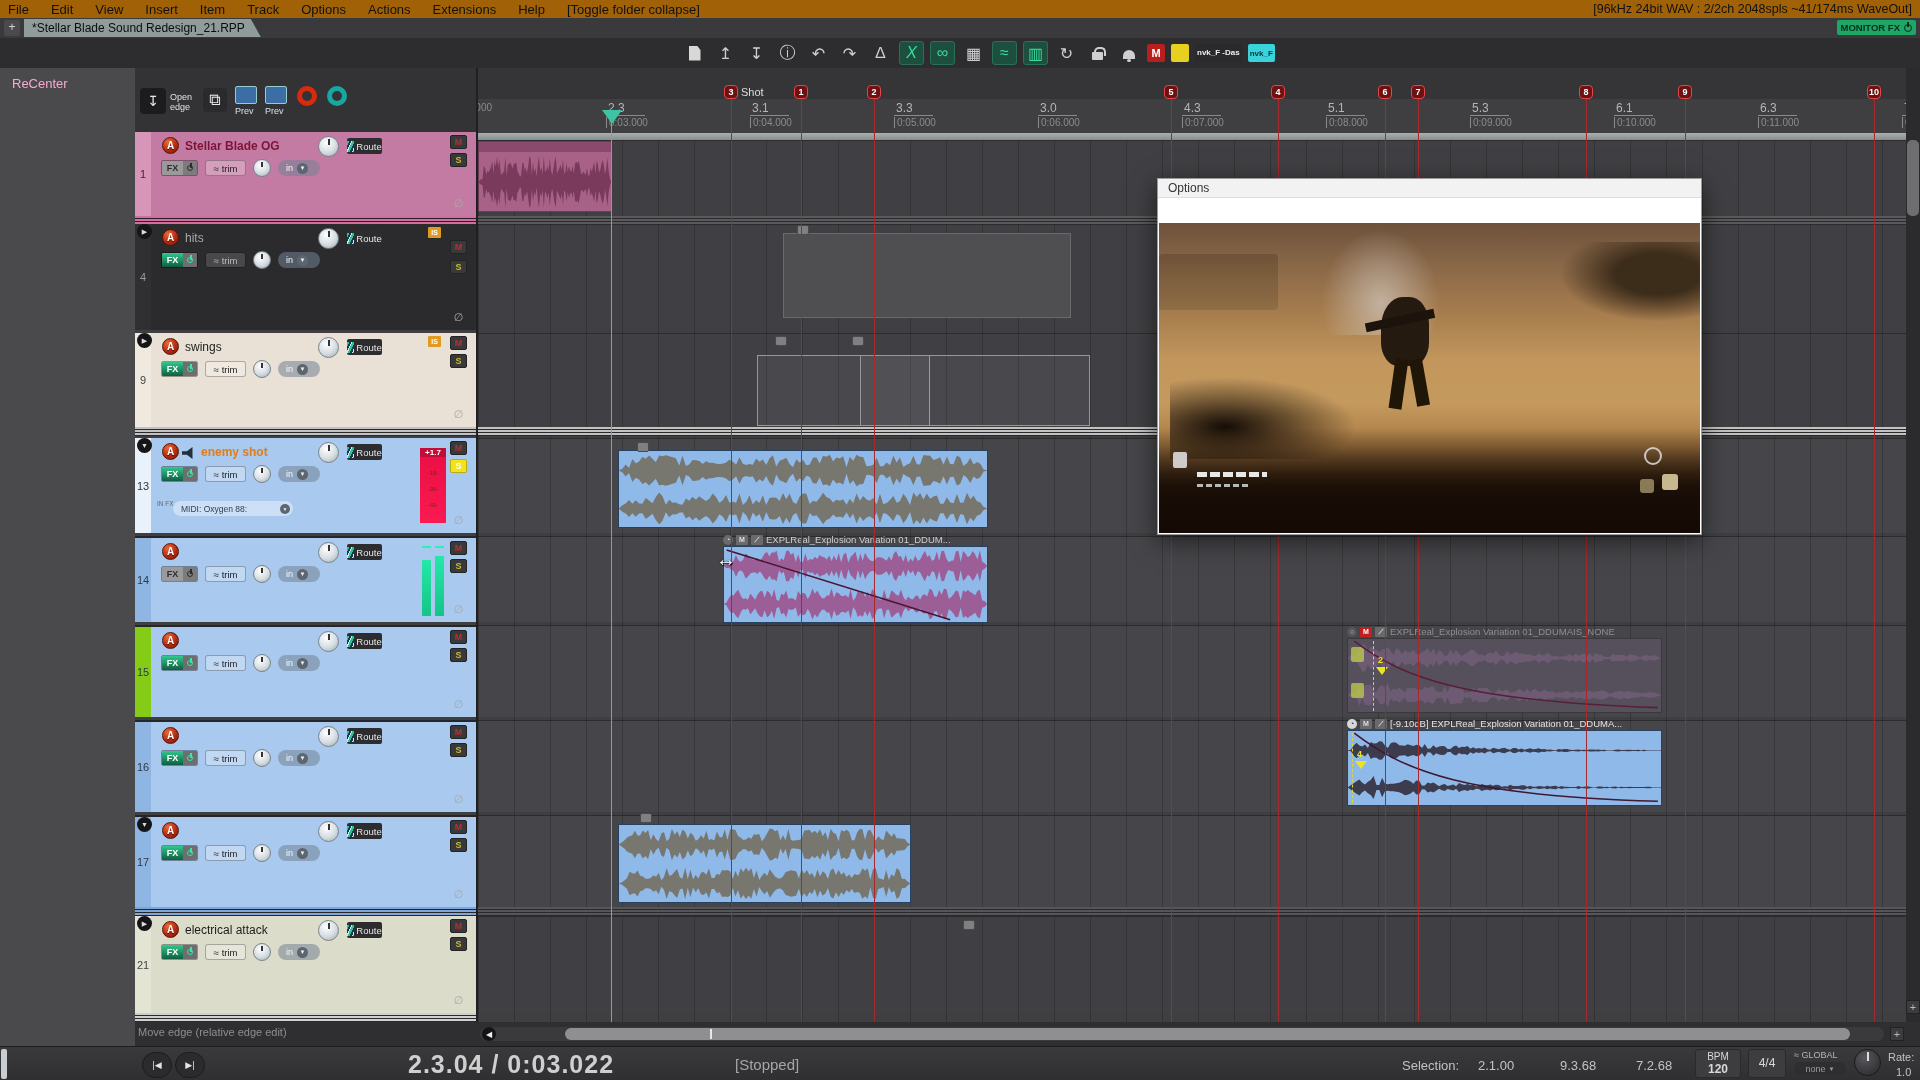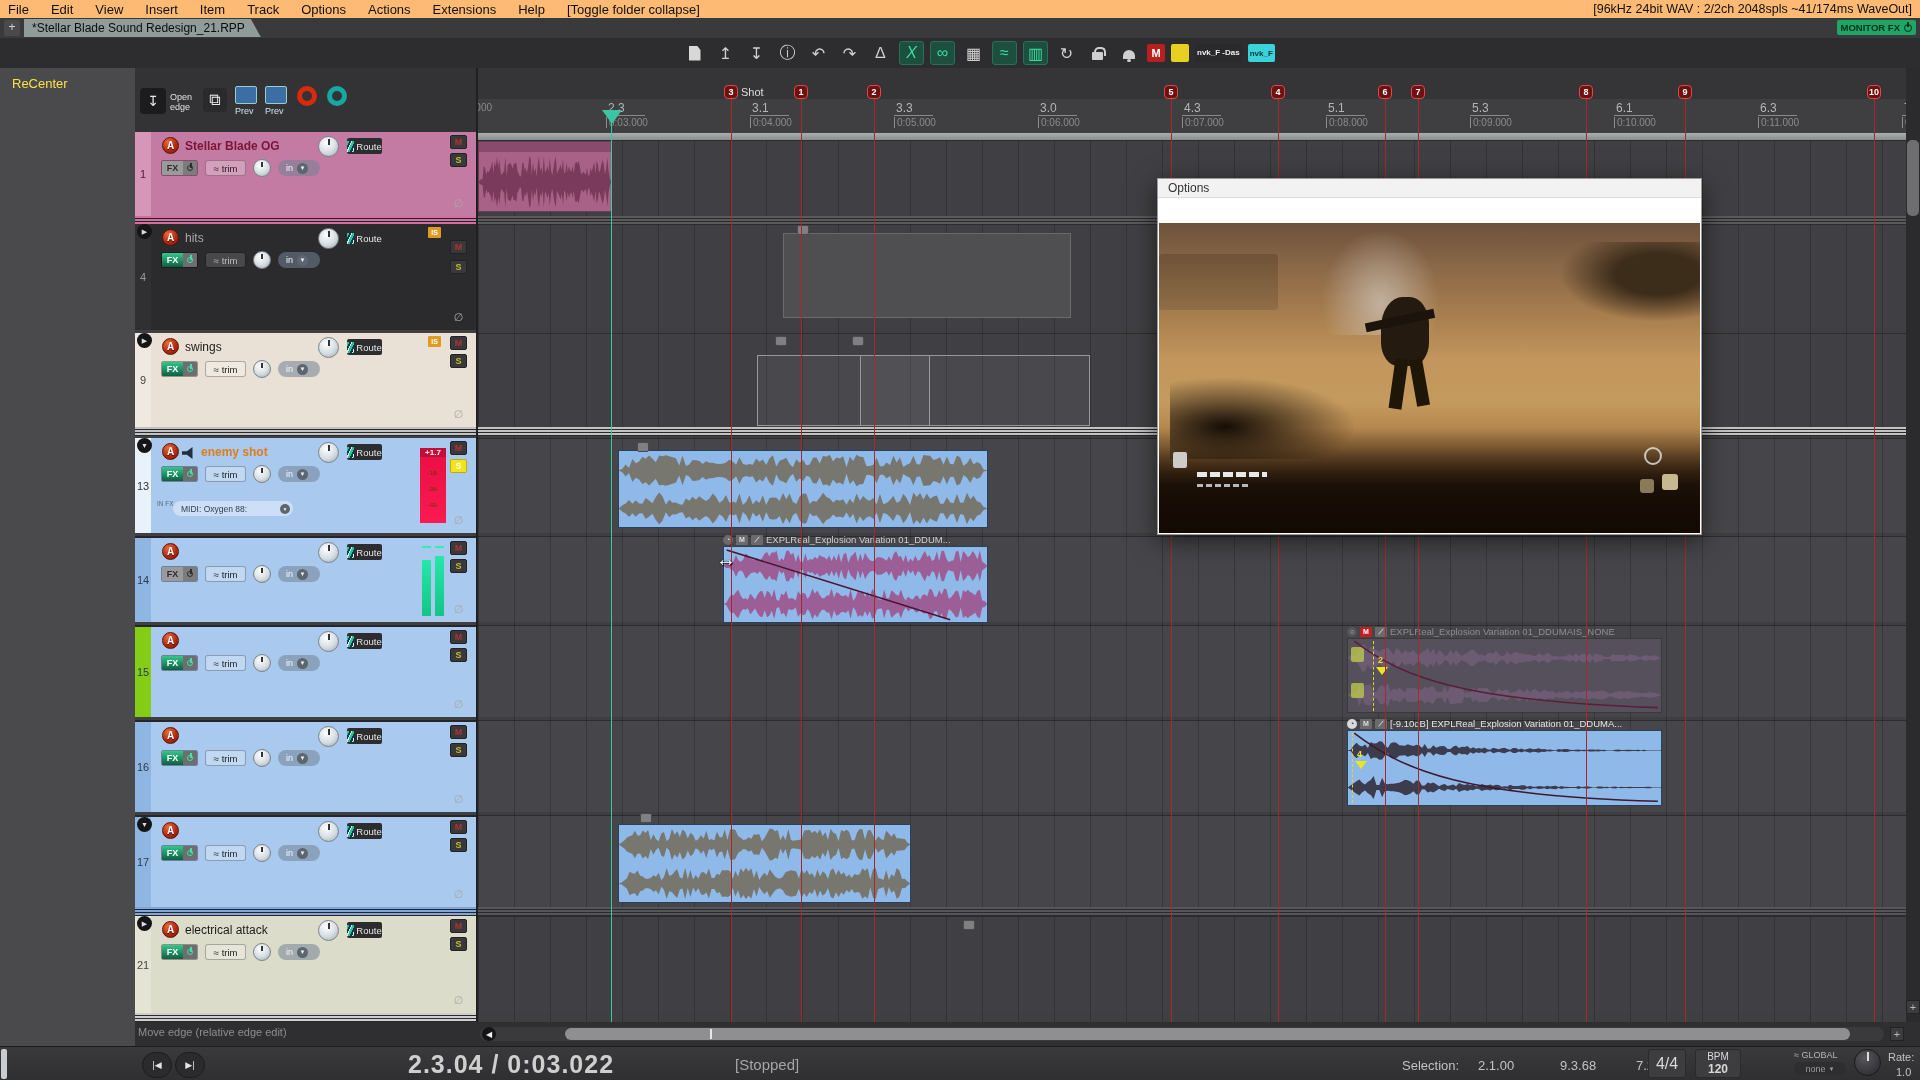--- a/index.html
+++ b/index.html
@@ -1,40 +1,40 @@
 <!DOCTYPE html>
 <html><head>
 <meta charset="utf-8">
 <style>
 *{box-sizing:border-box}
 html,body{margin:0;padding:0}
 body{width:1920px;height:1080px;position:relative;overflow:hidden;background:#3f3f41;font-family:"Liberation Sans",sans-serif;color:#ccc}
 .abs{position:absolute}
 
-#menubar{left:0;top:0;width:1920px;height:18px;background:#fdba74;color:#111;font-size:13px;display:flex;align-items:center;padding:0 8px;gap:22px;z-index:300}
+#menubar{left:0;top:0;width:1920px;height:18px;background:#a16207;color:#111;font-size:13px;display:flex;align-items:center;padding:0 8px;gap:22px;z-index:300}
 #menubar .mi{cursor:default}
 #menubar .right{margin-left:auto;font-size:12.5px}
 #tabbar{left:0;top:18px;width:1920px;height:20px;background:#3a3a3c;z-index:300;display:flex;align-items:center}
 #tabadd{width:16px;height:16px;margin-left:4px;color:#cfd6cf;background:#4a4a4c;font-size:12px;text-align:center;line-height:15px;border-radius:2px}
 #tab{margin-left:4px;height:18px;background:#8f9c9a;color:#0c0c0c;font-size:12px;padding:2px 16px 2px 8px;clip-path:polygon(0 0,calc(100% - 10px) 0,100% 100%,0 100%)}
 #monfx{right:4px;top:2px;height:15px;background:#1fa566;color:#03301b;font-size:9.5px;font-weight:bold;padding:2px 4px;border-radius:2px;display:flex;gap:4px;align-items:center}
 #toolbar{left:0;top:38px;width:1920px;height:30px;background:#2d2d2f;z-index:300;display:flex;align-items:center;gap:6px;padding-left:682px}
 .tbtn{width:25px;height:24px;display:flex;align-items:center;justify-content:center;color:#cfcfcf;font-size:16px;border-radius:3px}
 .tbtn.act{background:#1c4f3e;color:#3bdca0;border:1px solid #2a6f58}
 .docicon{width:12px;height:15px;background:#d8d8d8;clip-path:polygon(0 0,70% 0,100% 30%,100% 100%,0 100%)}
 .lockicon{width:11px;height:8px;background:#cfcfcf;border-radius:1px;position:relative;margin-top:5px}
 .lockicon::before{content:"";position:absolute;left:1.5px;top:-5px;width:8px;height:7px;border:2px solid #cfcfcf;border-bottom:none;border-radius:5px 5px 0 0}
 .bellicon{width:12px;height:9px;background:#cfcfcf;border-radius:7px 7px 0 0;position:relative;margin-top:2px}
 .bellicon::after{content:"";position:absolute;left:4px;bottom:-3px;width:4px;height:3px;background:#cfcfcf;border-radius:50%}
 .chip{height:18px;min-width:18px;border-radius:2px;font-size:8px;font-weight:bold;display:flex;align-items:center;justify-content:center;padding:0 2px}
 .pwr{display:inline-block;width:8px;height:8px;border:1.5px solid currentColor;border-radius:50%;position:relative}
 .pwr::before{content:"";position:absolute;left:2.2px;top:-3px;width:1.5px;height:5px;background:currentColor}
 
 #leftcol{left:0;top:68px;width:135px;height:978px;background:#4a4a4c;z-index:60}
-#recenter{left:12px;top:8px;font-size:13px;color:#fde047}
+#recenter{left:12px;top:8px;font-size:13px;color:#f9a8d4}
 .lrow{left:2px;width:58px;height:22px;background:#3a3a3c;border-left:6px solid #2c2c2e}
 #fxbig{left:6px;top:518px;width:122px;height:24px;display:flex;border:1px solid #1e1e20}
 #fxbig .l{flex:1;background:linear-gradient(180deg,#35c78b,#11593f);color:#fff;font-weight:bold;font-size:12px;display:flex;align-items:center;padding-left:10px;border-top:2px solid #49e8a8}
 #fxbig .r{width:42px;background:#707072;color:#2fe09a;display:flex;align-items:center;justify-content:center}
 #bluepanel{left:0;top:546px;width:128px;height:106px;background:#abc9ec}
 .knob{border-radius:50%;background:radial-gradient(circle at 40% 32%,#ffffff,#d5dde2 55%,#9ca7ad);border:1px solid #7a848a;position:absolute}
 .knob i{position:absolute;left:50%;top:2px;width:2px;height:34%;background:#333;transform:translateX(-50%)}
 #panlabel{left:0;top:48px;width:128px;text-align:center;font-size:13px;color:#16202c}
 .inpill{background:rgba(115,130,148,.55);border-radius:9px;color:#f4f6f8;font-size:9px;display:flex;align-items:center;gap:4px;padding:0 3px 0 8px}
 .inpill .dd{width:11px;height:11px;background:#5b6670;border-radius:50%;color:#eee;font-size:6px;display:flex;align-items:center;justify-content:center}
@@ -811,21 +811,21 @@
     <span style="width:3px;height:11px;background:#e4e4e4"></span>
     <span style="width:3px;height:11px;background:#e4e4e4"></span>
   </div>
 <div id="ttime" class="abs">2.3.04 / 0:03.022</div>
 <div id="tstat" class="abs">[Stopped]</div>
 <div class="tsel" style="left:1402px">Selection:</div>
 <div class="tsel" style="left:1478px">2.1.00</div>
 <div class="tsel" style="left:1560px">9.3.68</div>
 <div class="tsel" style="left:1636px">7.2.68</div>
 <div class="tbox" style="left:1695px;width:46px;height:29px;font-size:10px;line-height:13px"><span>BPM</span><br><b style="font-size:12px">120</b></div>
-<div class="tbox" style="left:1648px;width:38px;height:29px;font-size:16px;line-height:27px">4/4</div>
+<div class="tbox" style="left:1748px;width:38px;height:29px;font-size:12px;line-height:27px">4/4</div>
 <div class="abs" style="left:1794px;top:1050px;font-size:9px;color:#b4b4b4;z-index:121">≈ <span>GLOBAL</span></div>
 <div class="abs" style="left:1794px;top:1062px;width:52px;height:13px;background:#2e2e30;border-radius:7px;color:#9a9a9a;font-size:9px;display:flex;align-items:center;justify-content:center;gap:3px;z-index:121">
     <span>none</span>
     <span style="font-size:6px">▼</span>
   </div>
 <div class="knob abs" style="left:1854px;top:1049px;width:27px;height:27px;background:radial-gradient(circle at 40% 32%,#58585c,#3a3a3e 60%,#27272b);border-color:#1a1a1c;z-index:121">
     <i style="background:#ddd"></i>
   </div>
 <div class="abs" style="left:1888px;top:1051px;font-size:11px;color:#c2c2c2;z-index:121">Rate:</div>
 <div class="abs" style="left:1896px;top:1066px;font-size:11px;color:#c2c2c2;z-index:121">1.0</div>

